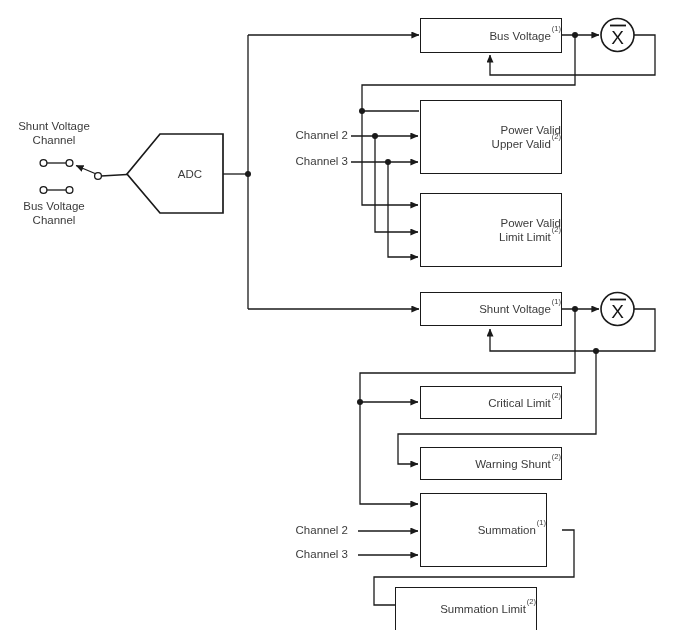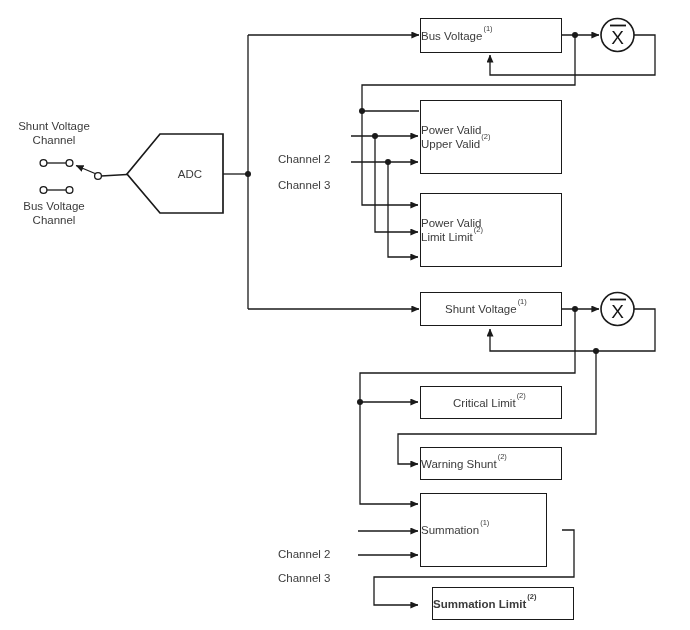--- a/index.html
+++ b/index.html
@@ -12,42 +12,42 @@
     overflow:hidden;
   }
   svg.wires{position:absolute;left:0;top:0;width:690px;height:630px;}
   .block{
     position:absolute;
     box-sizing:border-box;
     border:1.6px solid #1a1a1a;
     background:#ffffff;
     display:flex;
     flex-direction:column;
-    align-items:flex-start;
+    align-items:flex-end;
     justify-content:center;
     font-size:11.5px;
     line-height:14px;
     color:#3b3b3b;
     text-align:center;
   }
   .block sup{
     font-size:7.5px;
     line-height:0;
     position:relative;
     top:-4px;
     margin-left:1px;
   }
   .freelabel{
     position:absolute;
     font-size:11.5px;
     line-height:13.5px;
     color:#3b3b3b;
   }
   .ta-c{text-align:center;}
-  .ta-r{text-align:left;margin-top:24px;}
+  .ta-r{text-align:right;}
   .svgtext{
     font-family:"Liberation Sans", sans-serif;
     fill:#3b3b3b;
   }
   .meanletter{
     font-family:"Liberation Sans", sans-serif;
     fill:#141414;
   }
 </style>
 </head>
@@ -171,17 +171,17 @@
   </div>
 
   <div class="block" style="left:420px;top:447px;width:142px;height:33px;">
     <div><span>Warning Shunt</span><sup>(2)</sup></div>
   </div>
 
   <div class="block" style="left:420px;top:493px;width:127px;height:74px;">
     <div><span>Summation</span><sup>(1)</sup></div>
   </div>
 
-  <div class="block" style="left:432px;top:587px;width:142px;height:33px;font-weight:bold;">
+  <div class="block" style="left:395px;top:587px;width:142px;height:44px;">
     <div><span>Summation Limit</span><sup>(2)</sup></div>
   </div>
 
 </div>
 
 </body></html>

